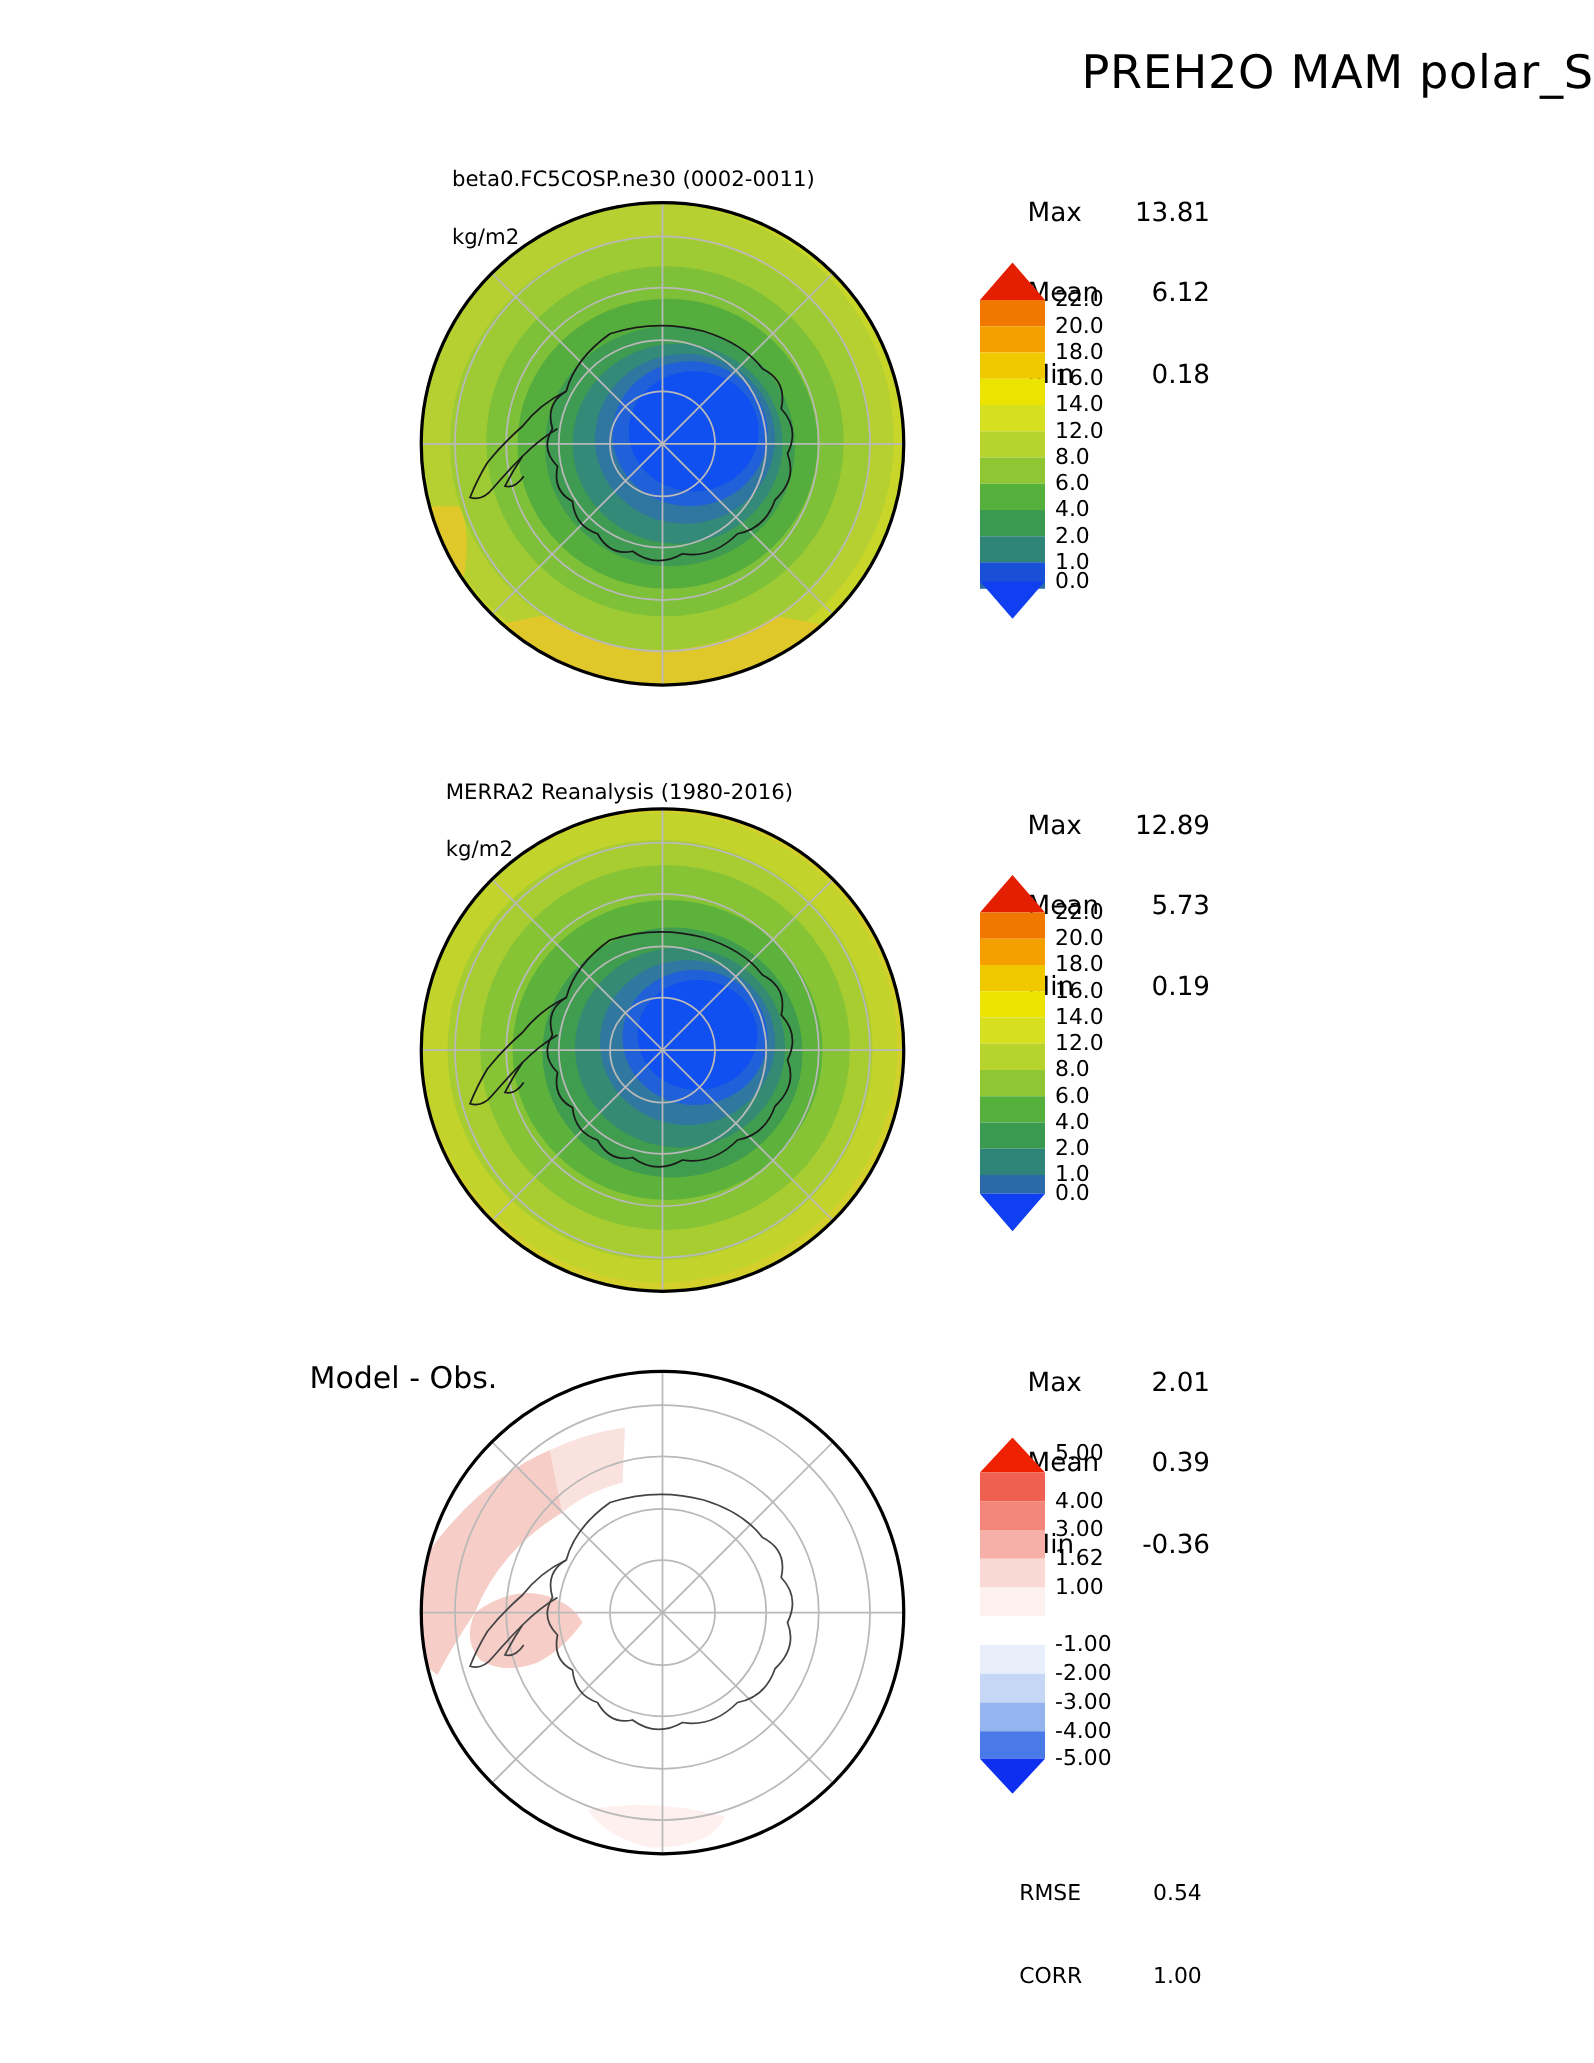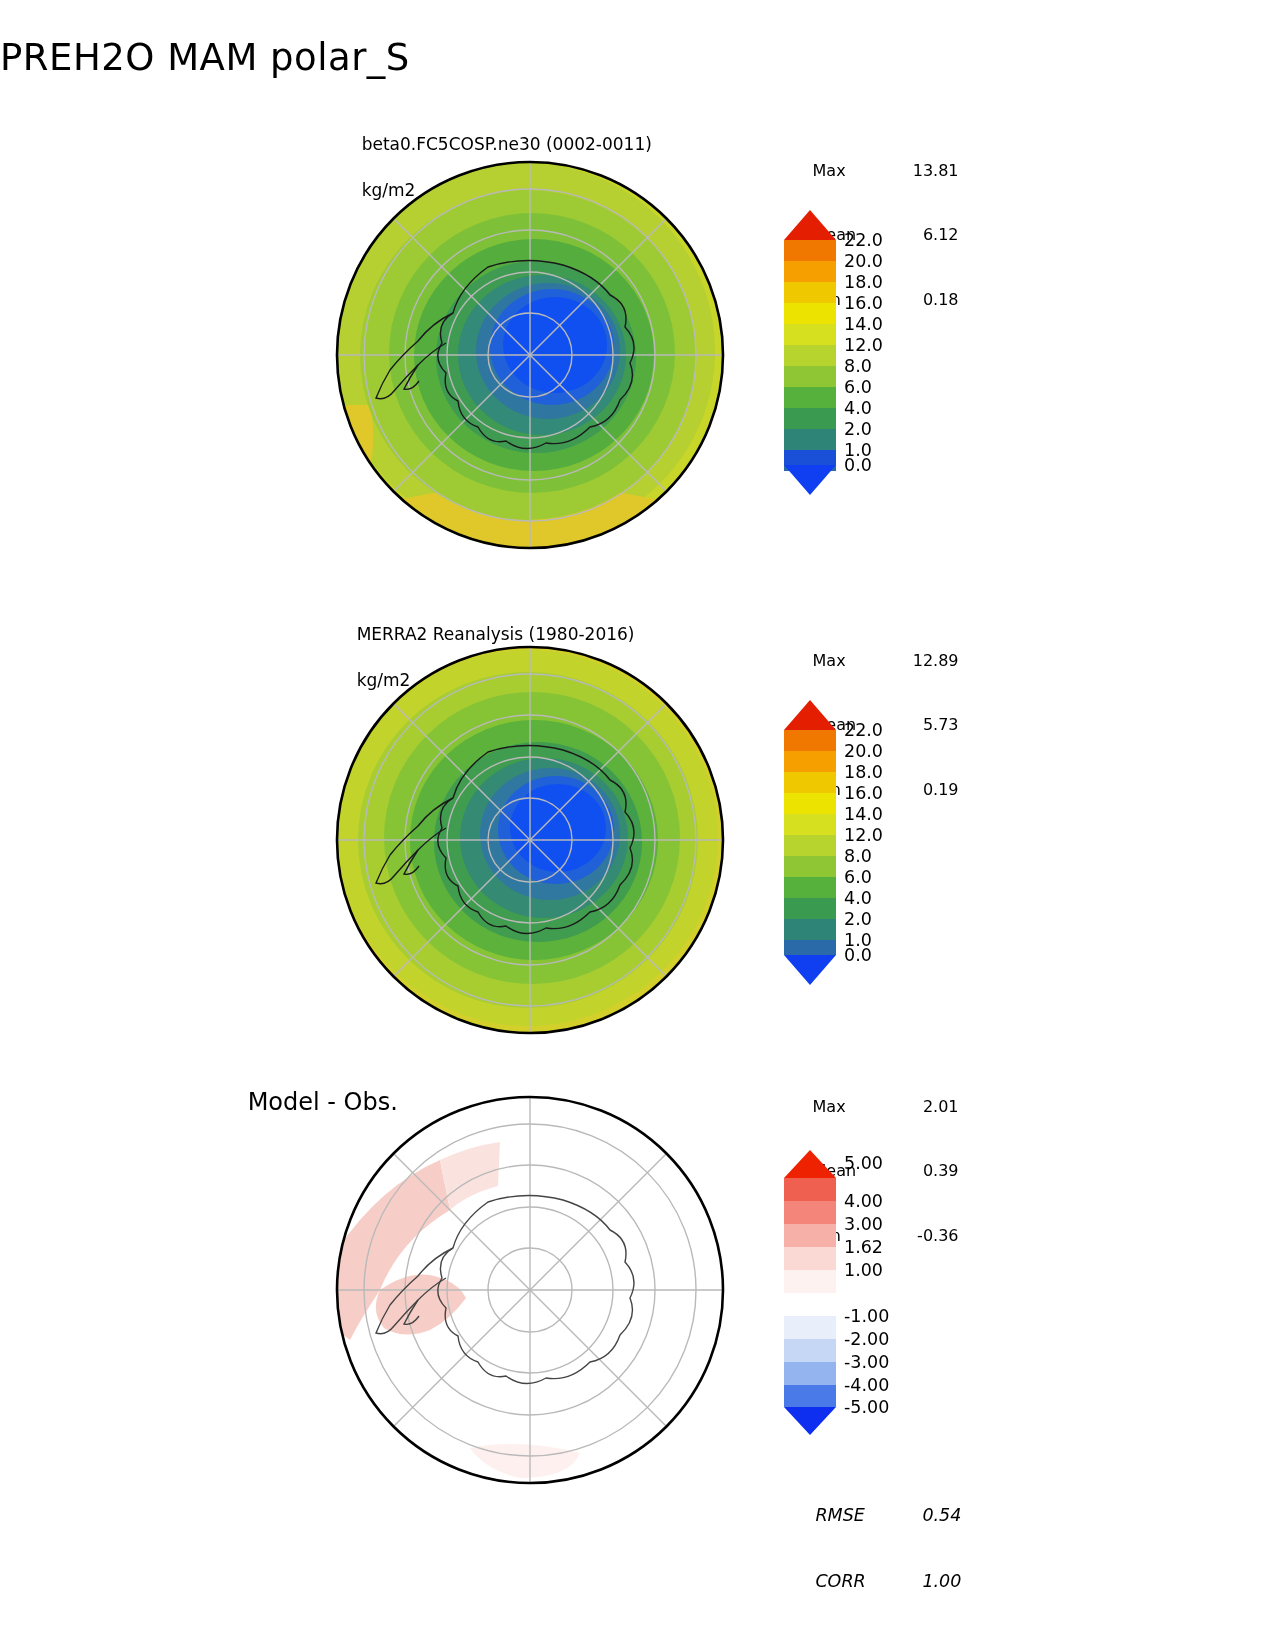--- a/index.html
+++ b/index.html
@@ -13,21 +13,21 @@
     position: relative;
     font-family: "DejaVu Sans", "Liberation Sans", sans-serif;
     color: #000000;
     overflow: hidden;
   }
   .page-title {
     position: absolute;
     top: 36px;
     left: 0;
     width: 1275px;
-    text-align: left;
+    text-align: right;
     font-size: 37px;
     letter-spacing: 0.5px;
   }
   .panel {
     position: absolute;
     left: 0;
     width: 1089px;
   }
   .panel-header {
     position: absolute;
@@ -36,21 +36,21 @@
     white-space: pre;
   }
   .panel-header.centered {
     width: 1275px;
     left: 0;
     text-align: center;
     font-size: 24px;
   }
   .stats {
     position: absolute;
-    font-size: 16px;
+    font-size: 21px;
     line-height: 21.5px;
   }
   .stats .row {
     display: block;
     white-space: pre;
   }
   .stats .lbl {
     display: inline-block;
     width: 74px;
   }
@@ -74,21 +74,20 @@
   .cbar .tick {
     position: absolute;
     font-size: 17.5px;
     white-space: pre;
     transform: translateY(-50%);
   }
   .footer-stats {
     position: absolute;
     font-size: 17.5px;
     line-height: 22px;
-    font-style: italic;
   }
 </style>
 </head>
 <body>
 
 <div class="page-title">PREH2O MAM polar_S</div>
 
 <div class="panel" style="top:0;height:560px;">
   <div class="panel-header" style="left:340px; top:110px;">
     <span>beta0.FC5COSP.ne30 (0002-0011)</span><br>

